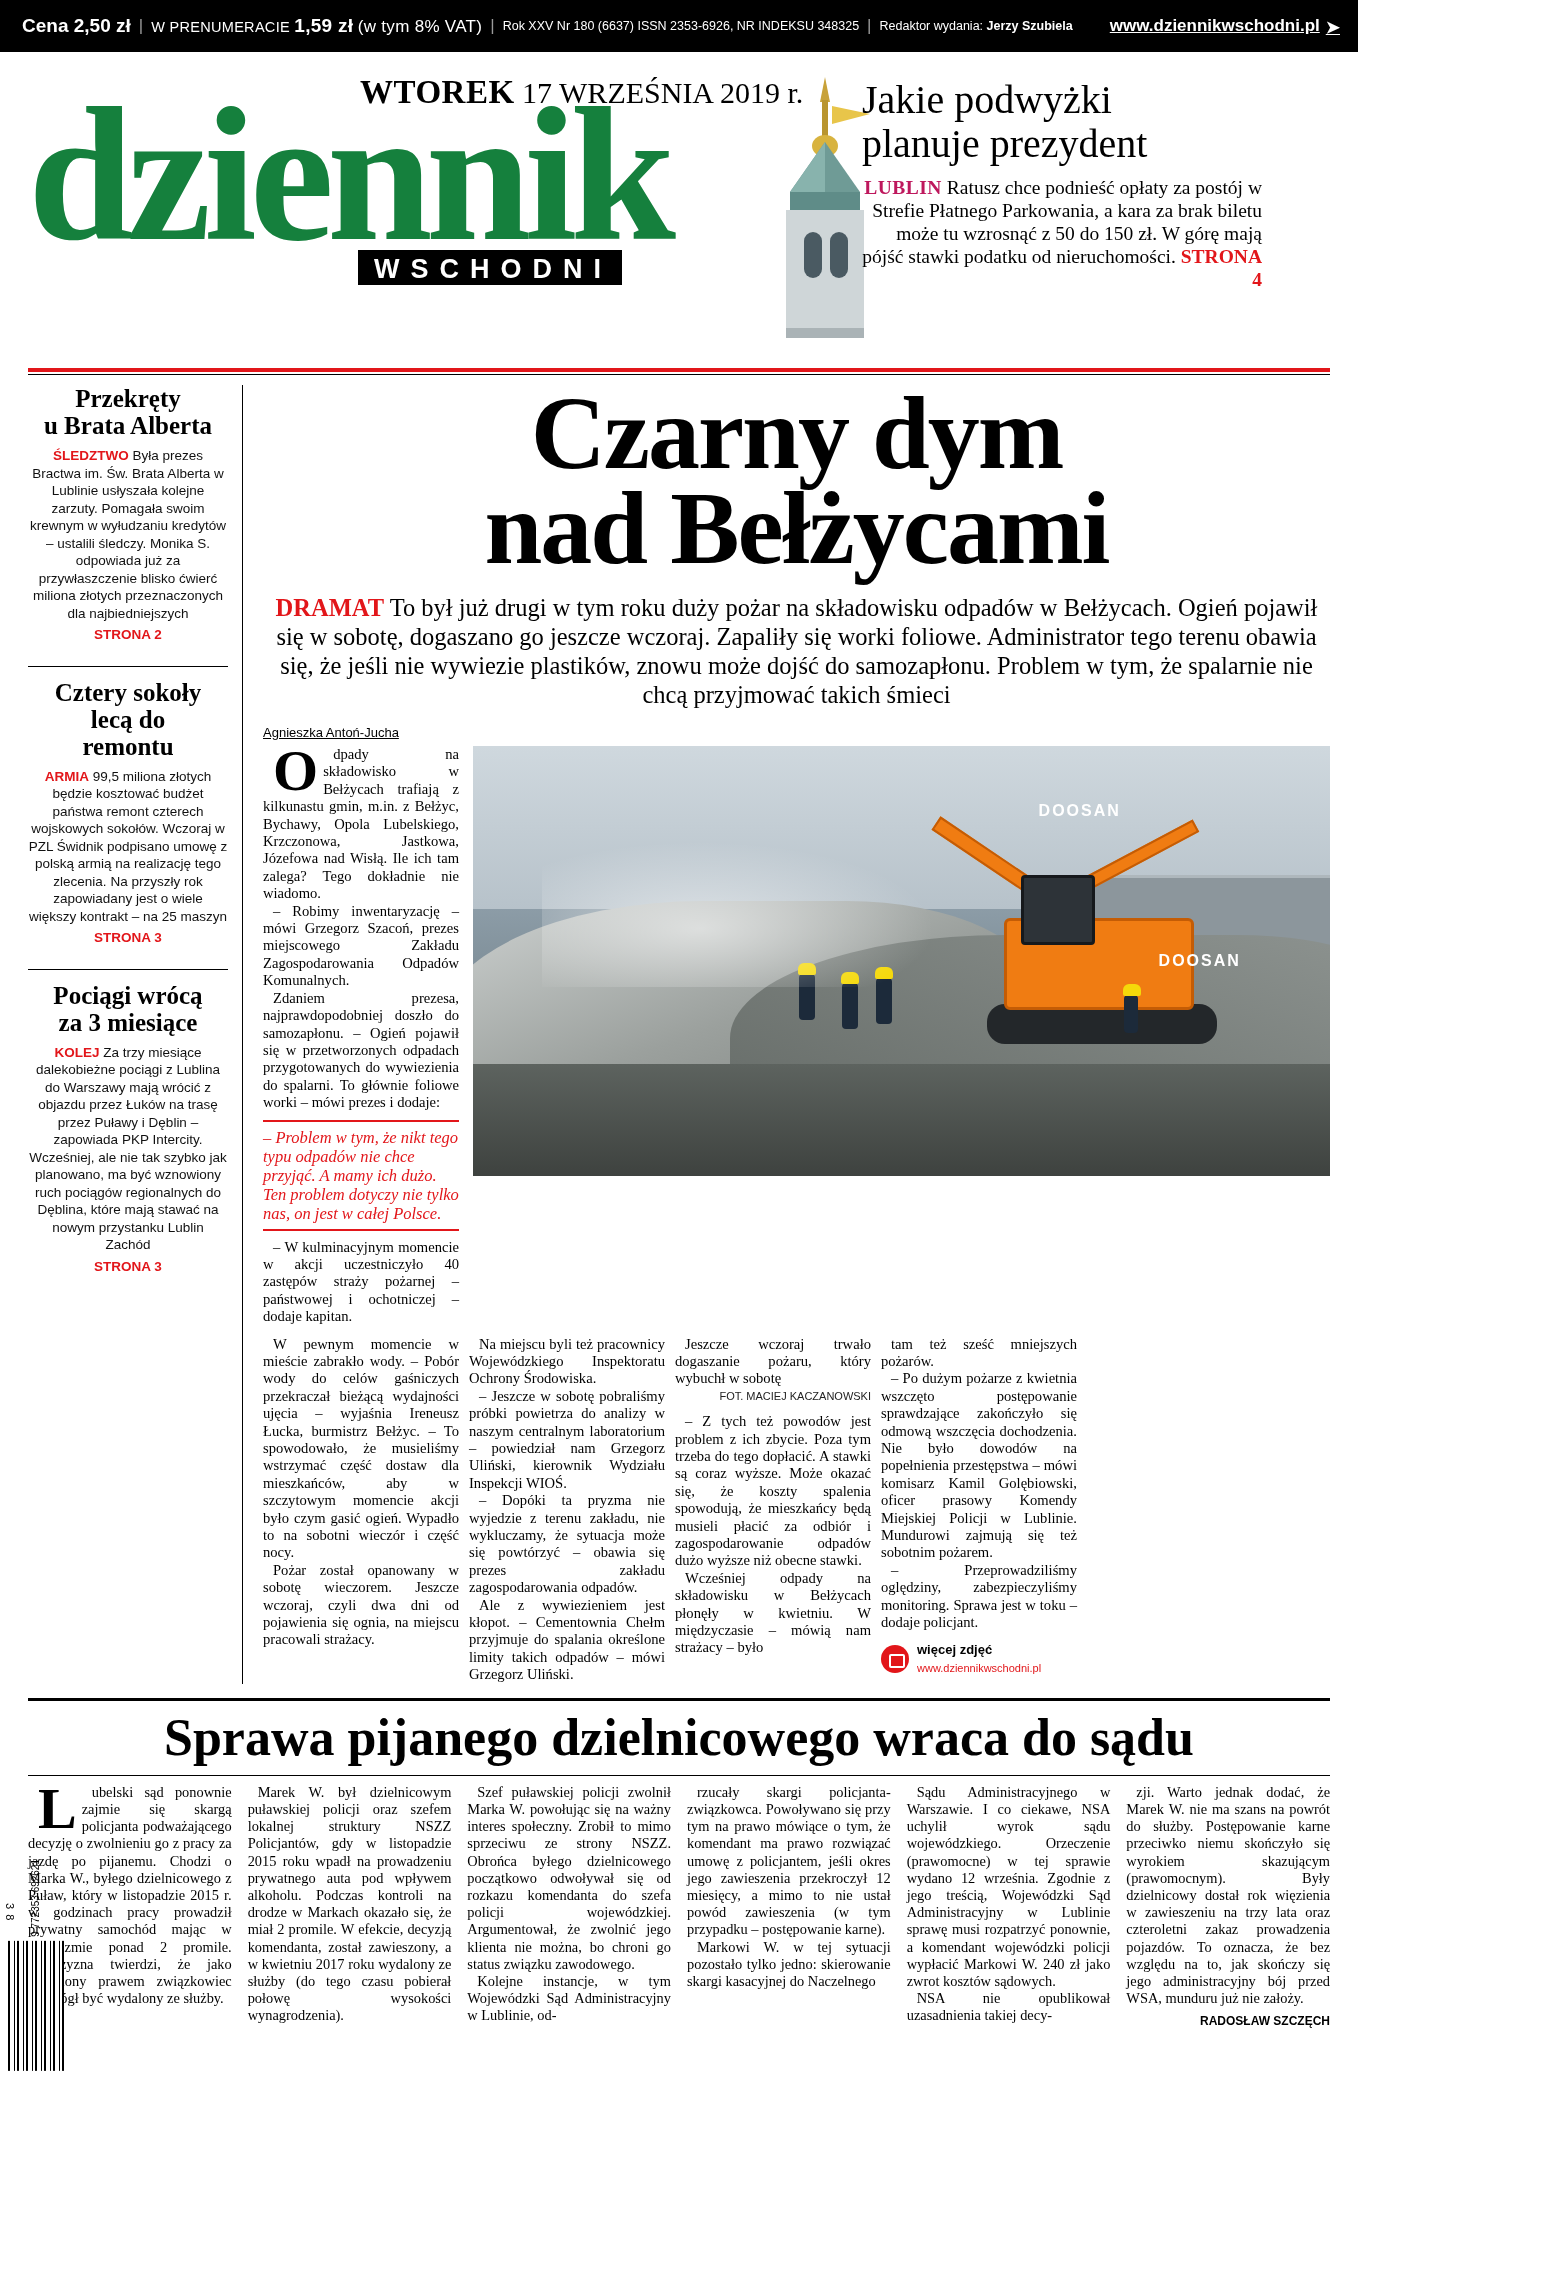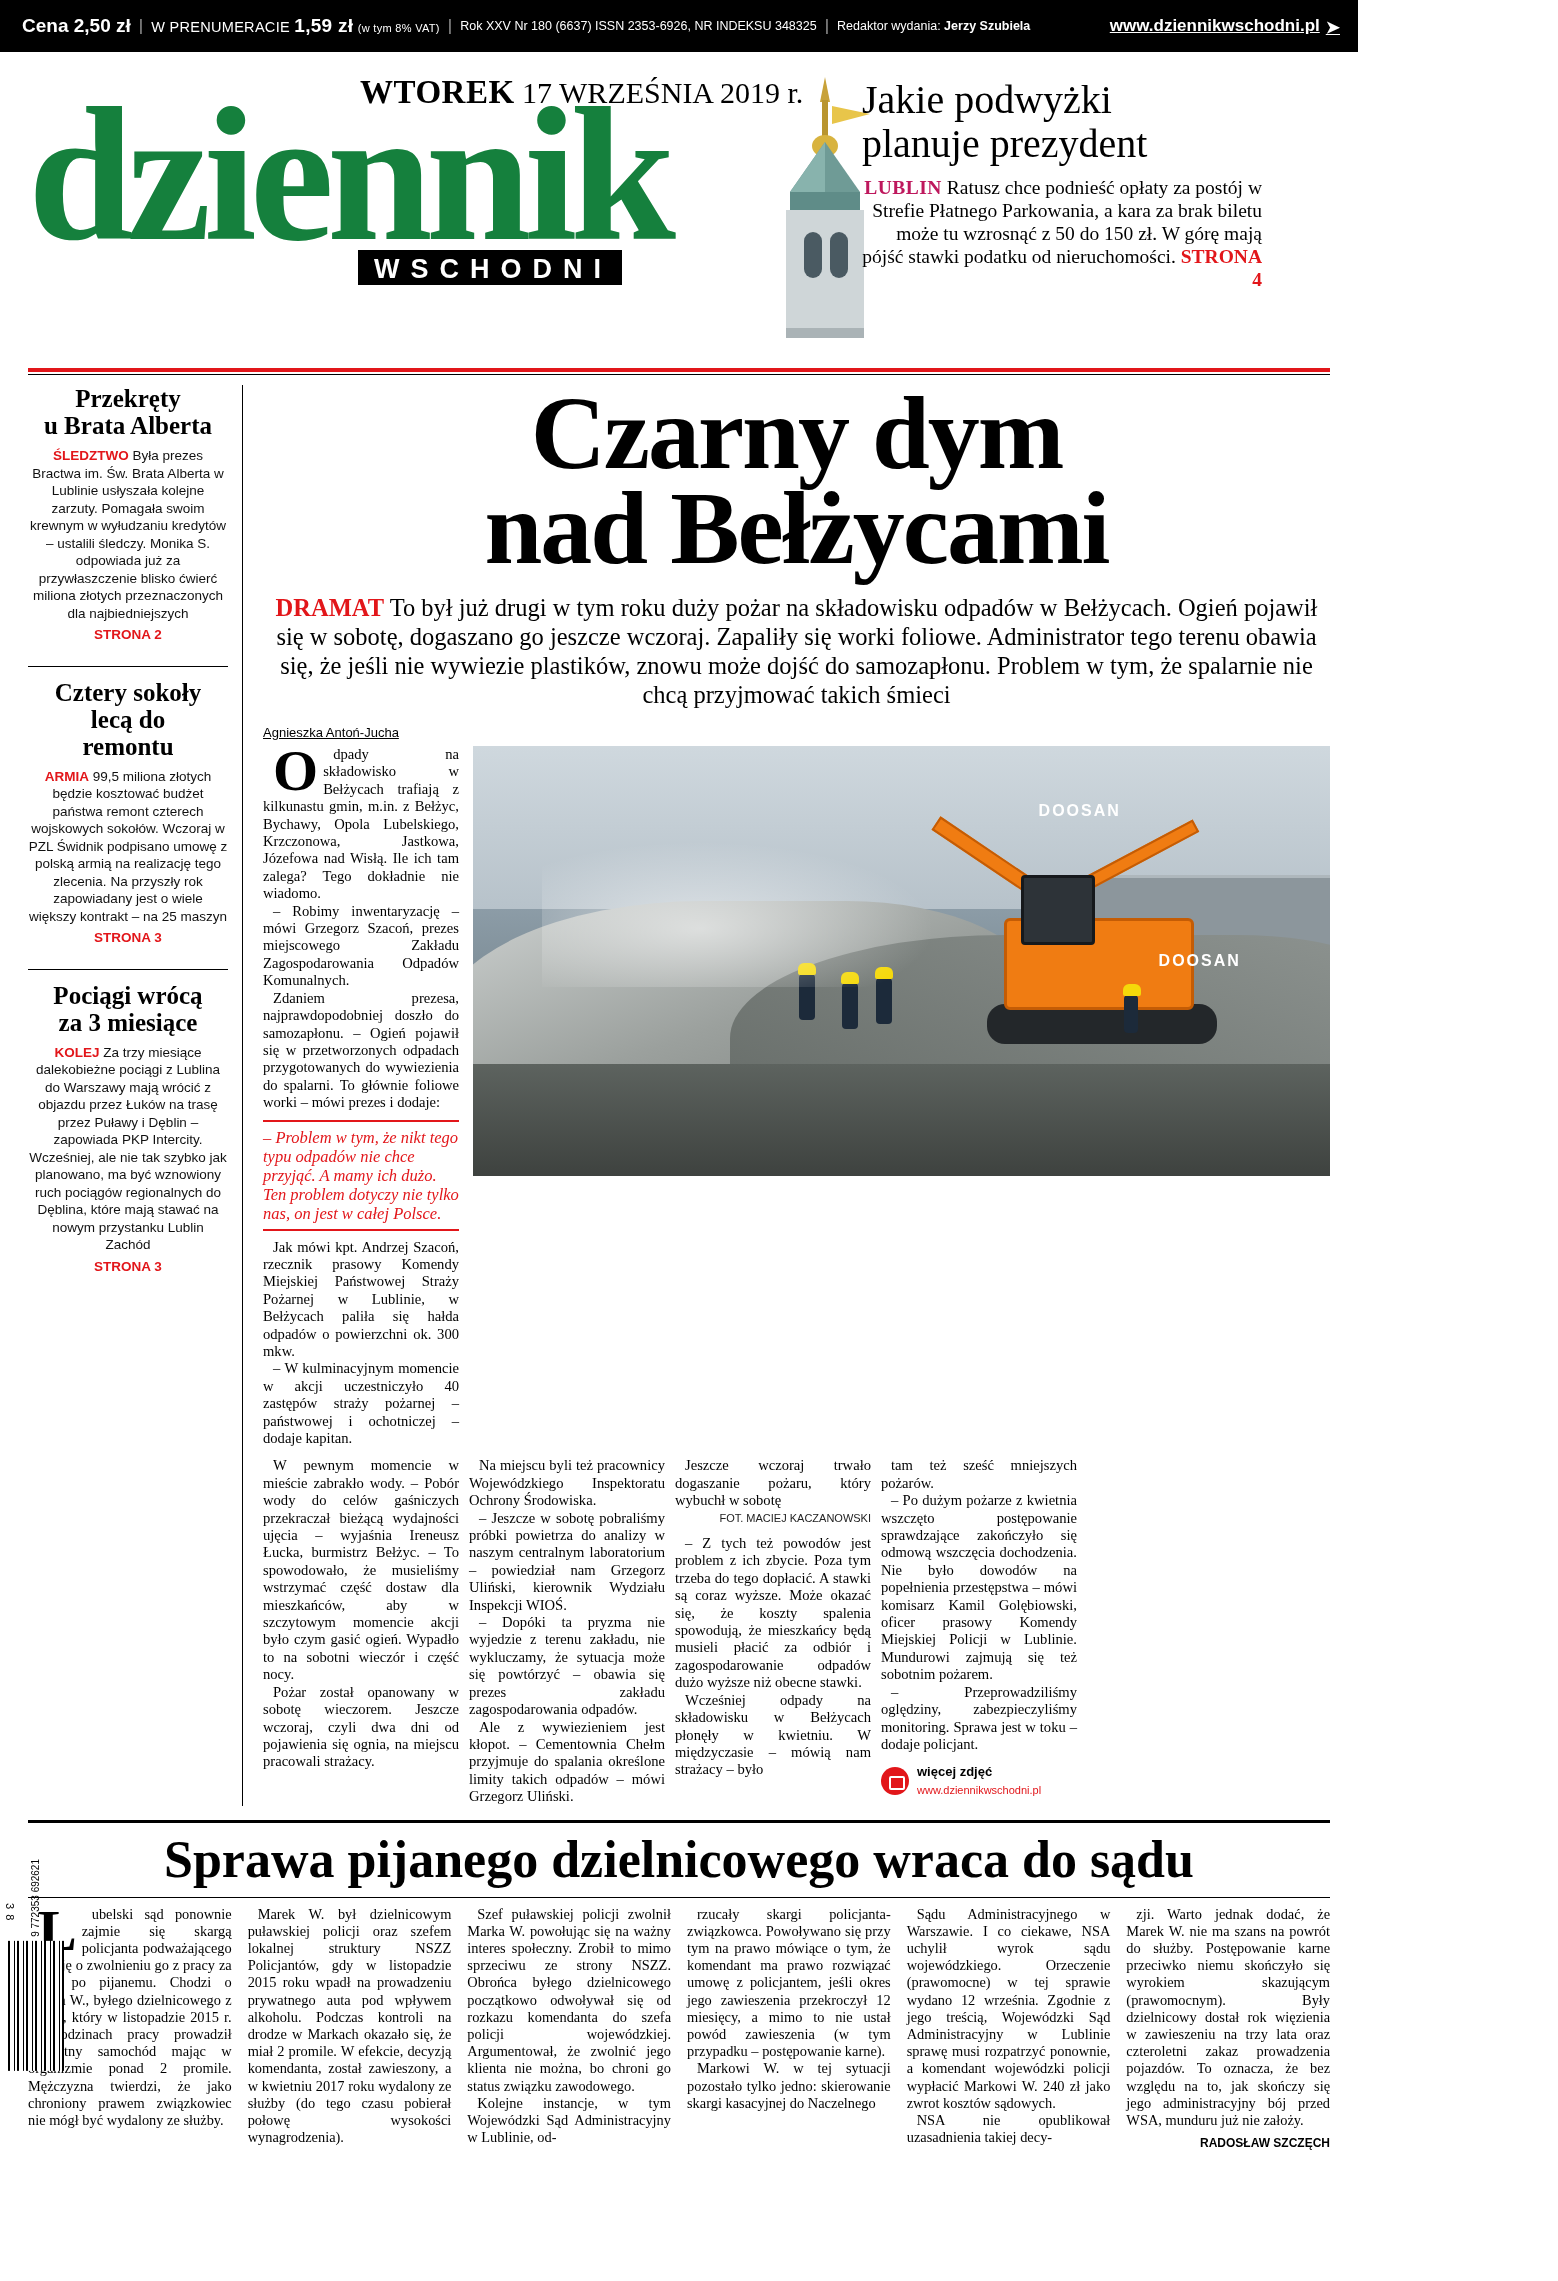--- a/index.html
+++ b/index.html
@@ -21,21 +21,21 @@
     padding:0 18px 0 22px;
     font-family:"Liberation Sans", sans-serif;
     font-size:17px;
     margin:0 -28px;
     position:relative;
   }
   .topbar .price { font-weight:bold; font-size:19px; }
   .topbar .sep { margin:0 8px; color:#9a9a9a; }
   .topbar .prenum { font-size:14.5px; letter-spacing:.3px; }
   .topbar .prenum b { font-size:19px; }
-  .topbar .vat { font-size:11px;text-align:center; }
+  .topbar .vat { font-size:17px;text-align:center; }
   .topbar .meta { font-size:12.5px; }
   .topbar .red-ed { font-size:12.5px; }
   .topbar .red-ed b { font-weight:bold; }
   .topbar .www {
     margin-left:auto; color:#fff; font-weight:bold; font-size:17px;
     display:flex; align-items:center; gap:6px;
   }
   .topbar .arrow-ico { display:inline-block; transform:translateY(1px); }
 
   
@@ -397,21 +397,20 @@
       </p>
 
       <div class="byline">Agnieszka Antoń-Jucha</div>
 
       <div class="art-top">
         <div class="col-narrow body-col">
           <p class="dropcap">Odpady na składowisko w Bełżycach trafiają z kilkunastu gmin, m.in. z Bełżyc, Bychawy, Opola Lubelskiego, Krzczonowa, Jastkowa, Józefowa nad Wisłą. Ile ich tam zalega? Tego dokładnie nie wiadomo.</p>
           <p>– Robimy inwentaryzację – mówi Grzegorz Szacoń, prezes miejscowego Zakładu Zagospodarowania Odpadów Komunalnych.</p>
           <p>Zdaniem prezesa, najprawdopodobniej doszło do samozapłonu. – Ogień pojawił się w przetworzonych odpadach przygotowanych do wywiezienia do spalarni. To głównie foliowe worki – mówi prezes i dodaje:</p>
           <div class="pullquote">– Problem w tym, że nikt tego typu odpadów nie chce przyjąć. A mamy ich dużo. Ten problem dotyczy nie tylko nas, on jest w całej Polsce.</div>
-          <p>Jak mówi kpt. Andrzej Szacoń, rzecznik prasowy Komendy Miejskiej Państwowej Straży Pożarnej w Lublinie, w Bełżycach paliła się hałda odpadów o powierzchni ok. 300 mkw.</p>
           <p>– W kulminacyjnym momencie w akcji uczestniczyło 40 zastępów straży pożarnej – państwowej i ochotniczej – dodaje kapitan.</p>
         </div>
 
         <div class="photo">
           <div class="sky"></div>
           <div class="hall"></div>
           <div class="pile1"></div>
           <div class="pile2"></div>
           <div class="exc-arm"></div>
           <div class="exc-arm2"></div>

